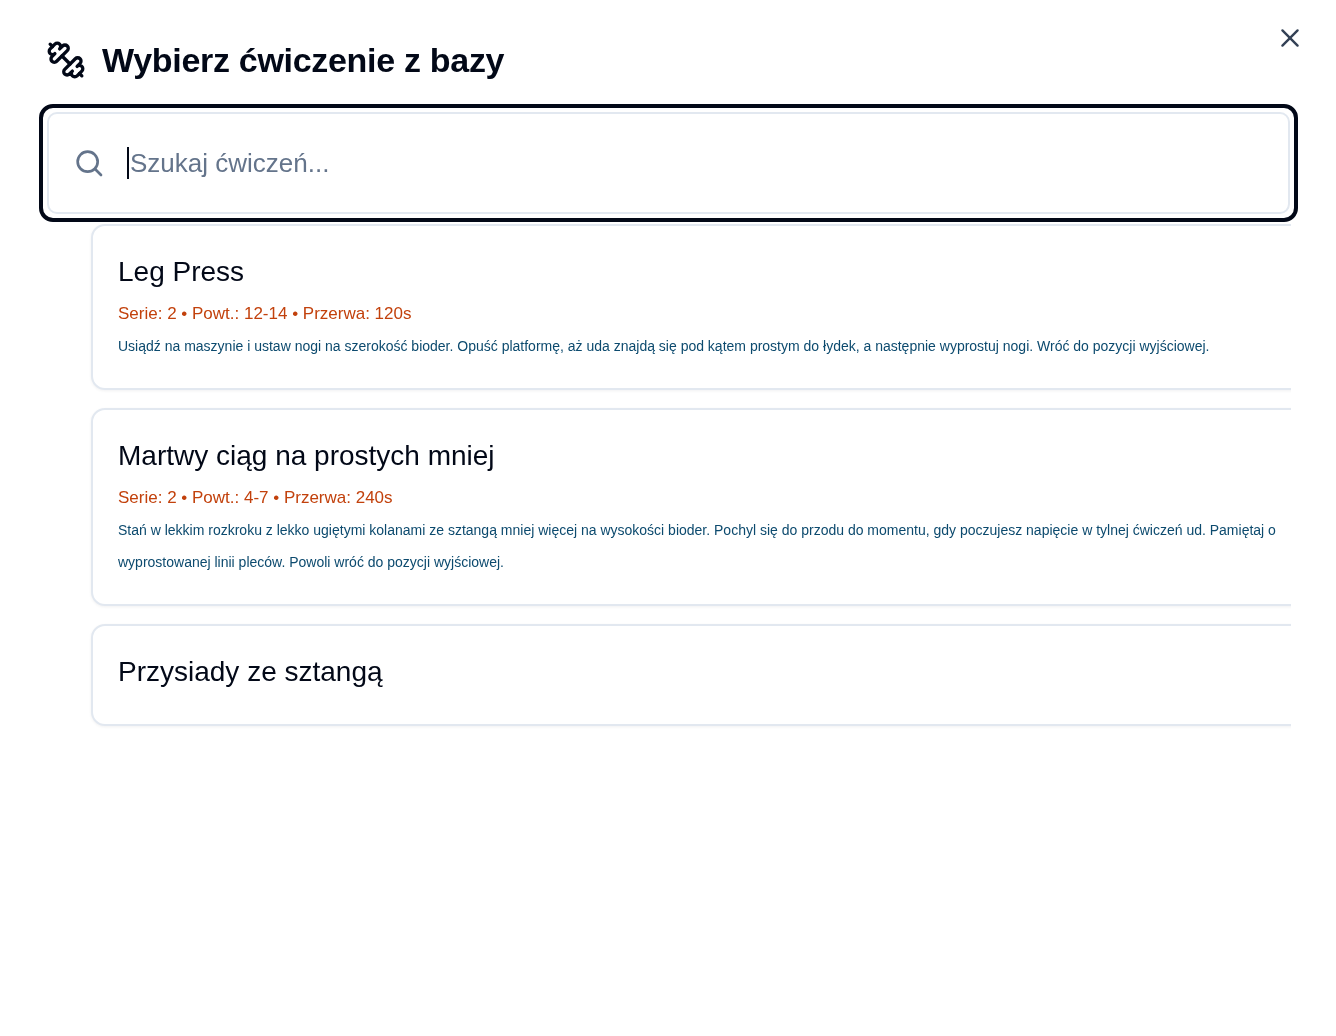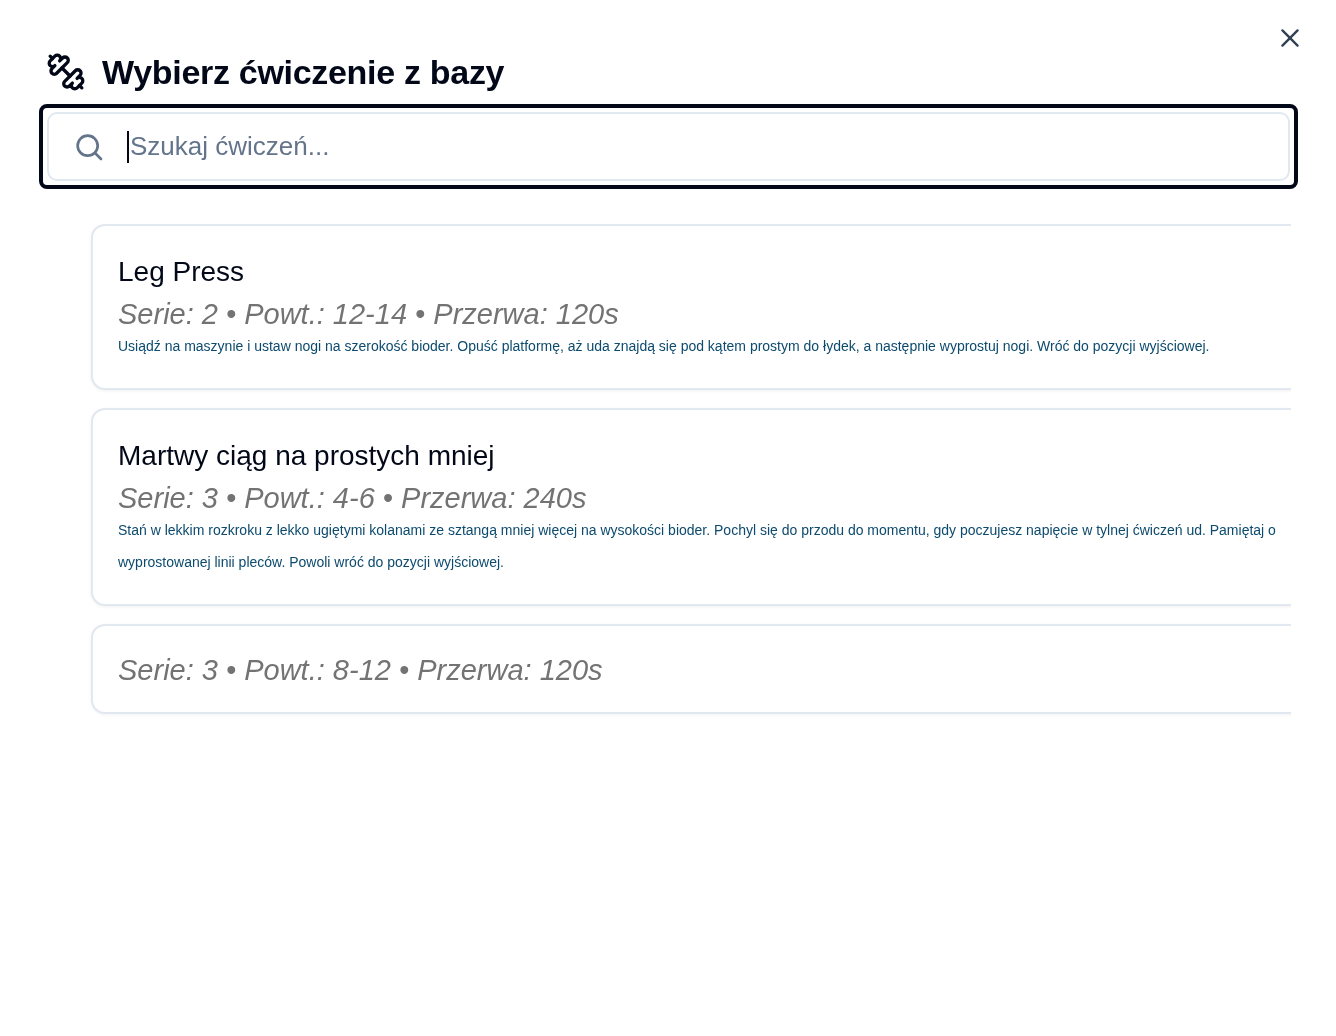--- a/index.html
+++ b/index.html
@@ -11,38 +11,37 @@
     }
     .dialog {
       position: relative;
       width: 1336px; height: 1036px;
       background: #ffffff;
     }
     .header {
       position: absolute; left: 46px; top: 38px;
       display: flex; align-items: center; gap: 16px;
       height: 44px;
-      margin-top: 12px;
     }
     .header .icon { width: 40px; height: 40px; display: flex; align-items: center; justify-content: center; }
     .title {
       font-size: 34px; font-weight: 700; letter-spacing: -0.3px;
       color: #020817; line-height: 44px;
     }
     .close-btn {
       position: absolute; left: 1274px; top: 24px;
       width: 32px; height: 32px;
       display: flex; align-items: center; justify-content: center;
       cursor: pointer; border-radius: 4px;
     }
     .search-wrap {
       position: absolute; left: 39px; top: 104px;
-      width: 1259px; height: 85px;
+      width: 1259px; height: 118px;
       border: 4px solid #020817;
-      border-radius: 8px;
+      border-radius: 14px;
       padding: 4px;
     }
     .search-box {
       width: 100%; height: 100%;
       border: 2px solid #e2e8f0;
       border-radius: 10px;
       display: flex; align-items: center;
       padding-left: 24px;
       background: #fff;
     }
@@ -72,21 +71,21 @@
       box-shadow: 0 1px 3px rgba(15,23,42,0.06);
       padding: 28px 24px 26px 25px;
       margin-bottom: 18px;
       cursor: pointer;
     }
     .card-title {
       font-size: 28px; font-weight: 400; color: #020817;
       line-height: 36px; margin-bottom: 8px;
     }
     .card-meta {
-      font-size: 29px; color: #737373; line-height: 32px; font-style: italic;
+      font-size: 17px; color: #c2410c; line-height: 32px;
     }
     .card-desc {
       font-size: 14px; color: #0c4a6e; line-height: 32px;
     }
   </style>
 </head>
 <body>
 
 <div class="dialog">
 
@@ -125,21 +124,21 @@
   </div>
 
   <div class="list">
     <div class="card">
       <div class="card-title">Leg Press</div>
       <div class="card-meta">Serie: 2 • Powt.: 12-14 • Przerwa: 120s</div>
       <div class="card-desc">Usiądź na maszynie i ustaw nogi na szerokość bioder. Opuść platformę, aż uda znajdą się pod kątem prostym do łydek, a następnie wyprostuj nogi. Wróć do pozycji wyjściowej.</div>
     </div>
     <div class="card">
       <div class="card-title">Martwy ciąg na prostych mniej</div>
-      <div class="card-meta">Serie: 3 • Powt.: 4-6 • Przerwa: 240s</div>
+      <div class="card-meta">Serie: 2 • Powt.: 4-7 • Przerwa: 240s</div>
       <div class="card-desc">Stań w lekkim rozkroku z lekko ugiętymi kolanami ze sztangą mniej więcej na wysokości bioder. Pochyl się do przodu do momentu, gdy poczujesz napięcie w tylnej ćwiczeń ud. Pamiętaj o wyprostowanej linii pleców. Powoli wróć do pozycji wyjściowej.</div>
     </div>
     <div class="card">
-      <div class="card-meta">Serie: 3 • Powt.: 8-12 • Przerwa: 120s</div>
+      <div class="card-title">Przysiady ze sztangą</div>
     </div>
   </div>
 
 </div>
 
 </body></html>

